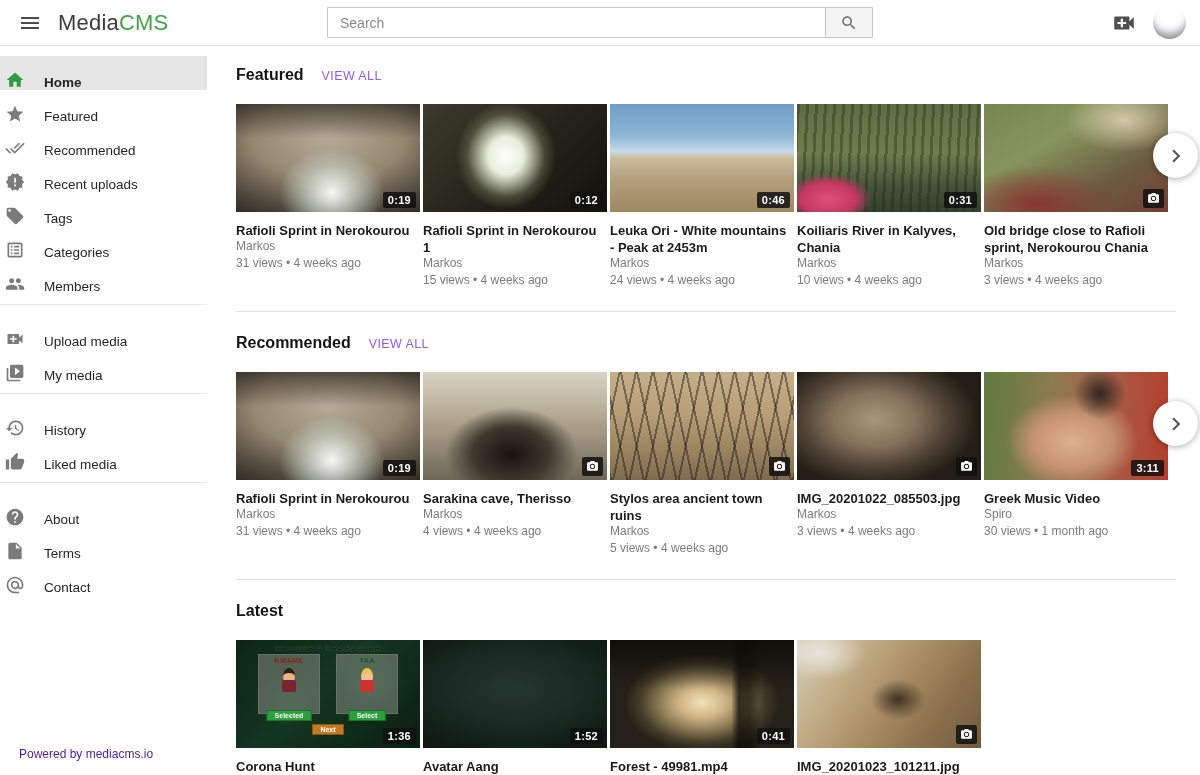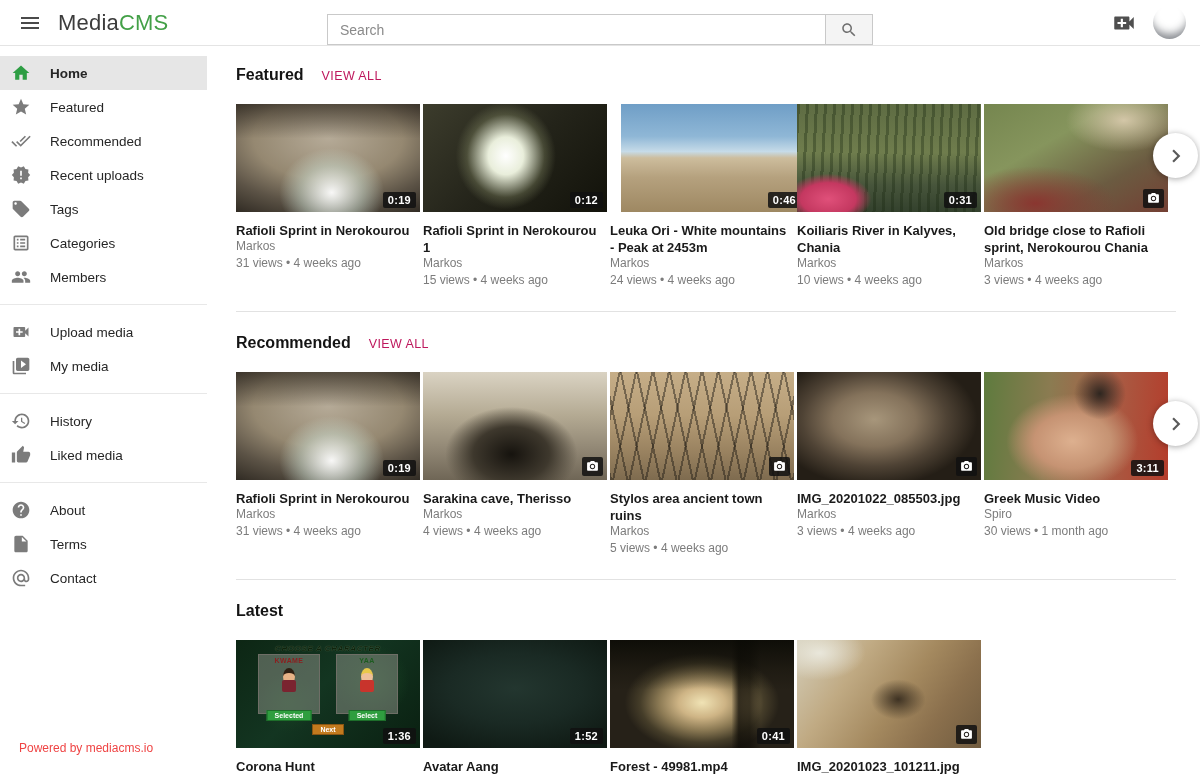--- a/index.html
+++ b/index.html
@@ -5,52 +5,52 @@
   * { margin:0; padding:0; box-sizing:border-box; }
   html,body { width:1200px; height:775px; overflow:hidden; background:#fff;
     font-family:"Liberation Sans","DejaVu Sans",sans-serif; }
 
   
   header { position:fixed; top:0; left:0; right:0; height:46px; background:#fff;
     border-bottom:1px solid #e4e4e4; display:flex; align-items:center; z-index:10; }
   .hamburger { border:none; background:none; padding:0 16px 0 18px; color:#4a4a4a; cursor:pointer; display:flex; align-items:center; }
   .logo { font-size:22px; color:#3c3c3c; letter-spacing:.2px; cursor:pointer; }
   .logo .accent { color:#43a047; }
-  .search-form { position:absolute; left:50%; transform:translateX(-50%); top:14px; display:flex; }
+  .search-form { position:absolute; left:50%; transform:translateX(-50%); top:7px; display:flex; }
   .search-input { width:498px; height:31px; border:1px solid #c9c9c9; border-right:none;
     padding:0 12px; font-size:14px; color:#333; outline:none; background:#fff; }
   .search-input::placeholder { color:#8a8a8a; }
   .search-btn { width:48px; height:31px; border:1px solid #c9c9c9; background:#f4f4f4;
     color:#6f6f6f; cursor:pointer; display:flex; align-items:center; justify-content:center; }
   .header-right { margin-left:auto; display:flex; align-items:center; gap:16px; padding-right:14px; }
   .upload-ic { color:#4f4f4f; display:flex; cursor:pointer; }
   .avatar { width:33px; height:33px; border-radius:50%; cursor:pointer;
     background:
       radial-gradient(circle 6px at 50% 34%, #e9c3a2 0%, #d8a880 70%, rgba(200,150,110,0) 100%),
       radial-gradient(ellipse 45% 38% at 50% 45%, #e2b априori0%, rgba(0,0,0,0) 0%),
       radial-gradient(ellipse 46% 40% at 50% 48%, #dcae8a 0%, #c79672 55%, rgba(190,140,100,0) 78%),
       linear-gradient(180deg, #b9c5cd 0%, #9fabb3 38%, #707a80 68%, #494f54 100%);
     box-shadow: inset 0 -9px 8px -4px rgba(40,45,55,.55); }
 
   
   aside { position:fixed; top:46px; left:0; bottom:0; width:207px; background:#fff; padding-top:10px; z-index:5; }
-  .side-item { height:34px; display:flex; align-items:center; padding-left:11px; cursor:pointer; }
+  .side-item { height:34px; display:flex; align-items:flex-end; padding-left:5px; cursor:pointer; }
   .side-item.active { background:#e6e6e6; }
   .side-ic { width:22px; display:flex; color:#7b7b7b; flex:none; }
   .side-ic.green { color:#2e9e44; }
   .side-label { margin-left:17px; font-size:13.5px; color:#262626; white-space:nowrap; }
   .side-item.active .side-label { font-weight:700; }
   .side-divider { border-top:1px solid #e8e8e8; margin:10px 0; }
-  .side-footer { position:absolute; bottom:20px; left:19px; font-size:12px; color:#ef4444; cursor:pointer; }
+  .side-footer { position:absolute; bottom:14px; left:19px; font-size:12px; color:#4c1d95; cursor:pointer; }
 
   
   main { margin-left:236px; padding:66px 24px 0 0; }
   .sec-head { margin-bottom:20px; display:flex; align-items:baseline; }
   .sec-title { font-size:16px; font-weight:700; color:#141414; }
-  .view-all { font-size:12.5px; color:#be185d; margin-left:18px; letter-spacing:.4px; cursor:pointer; text-decoration:none; }
+  .view-all { font-size:12.5px; color:#8b5cf6; margin-left:18px; letter-spacing:.4px; cursor:pointer; text-decoration:none; }
   .cards { position:relative; display:flex; gap:3px; margin-bottom:24px; }
   .sec-divider { border-top:1px solid #e2e2e2; margin-bottom:22px; }
   .card { width:184px; cursor:pointer; }
   .thumb { width:184px; height:108px; position:relative; background-color:#cfcfcf; overflow:hidden; }
   .c-title { margin-top:10px; font-size:13px; font-weight:700; color:#1a1a1a; line-height:17px; }
   .c-author { font-size:12px; color:#7c7c7c; }
   .c-meta { margin-top:3px; font-size:12px; color:#7c7c7c; }
   .dur { position:absolute; right:4px; bottom:4px; background:rgba(16,16,16,.85); color:#fff;
     font-size:11px; font-weight:700; padding:2px 5px; border-radius:2px; letter-spacing:.3px; }
   .dur.cam { display:flex; padding:3px 4px; }
@@ -60,21 +60,21 @@
 
   
   .th-cave-falls { background:
     linear-gradient(180deg, rgba(24,19,14,.55) 0%, rgba(24,19,14,0) 32%),
     radial-gradient(ellipse 38% 55% at 52% 82%, rgba(255,255,255,.95), rgba(205,222,210,.5) 45%, rgba(120,140,120,0) 75%),
     radial-gradient(ellipse 90% 85% at 50% 32%, #b5aa97 0%, #958871 45%, #5c5346 72%, #2c2720 100%); }
   .th-falls-dark { background:
     radial-gradient(ellipse 34% 62% at 45% 48%, #ffffff 0%, #e9eedb 28%, rgba(125,130,95,.4) 62%, rgba(20,20,12,0) 80%),
     linear-gradient(135deg, #3c3c2c 0%, #24241a 50%, #12120a 100%); padding-left: 14px; }
   .th-mountains { background:
-    linear-gradient(180deg, #6f9ec6 0%, #8fb7d6 30%, #c6dbe8 44%, #cdbd9d 50%, #b5a17e 68%, #9e8862 100%); margin-left: 11px; }
+    linear-gradient(180deg, #6f9ec6 0%, #8fb7d6 30%, #c6dbe8 44%, #cdbd9d 50%, #b5a17e 68%, #9e8862 100%); }
   .th-reeds { background:
     radial-gradient(ellipse 30% 30% at 17% 88%, #e0507a 0%, #c43860 50%, rgba(150,40,70,0) 78%),
     repeating-linear-gradient(93deg, rgba(25,40,16,.35) 0 3px, rgba(0,0,0,0) 3px 9px),
     linear-gradient(180deg, #5e6c43 0%, #6f7d4d 45%, #47553b 75%, #33412d 100%); }
   .th-bridge { background:
     radial-gradient(ellipse 45% 42% at 76% 15%, rgba(216,202,172,.95), rgba(216,202,172,0) 70%),
     radial-gradient(ellipse 60% 48% at 28% 92%, #8a3630, rgba(122,50,40,0) 72%),
     linear-gradient(150deg, #75864f 0%, #86955d 35%, #6b5b41 70%, #743f33 100%); }
   .th-sarakina { background:
     radial-gradient(ellipse 46% 56% at 48% 76%, #16130e 0%, #3e382d 45%, rgba(90,82,68,0) 78%),

